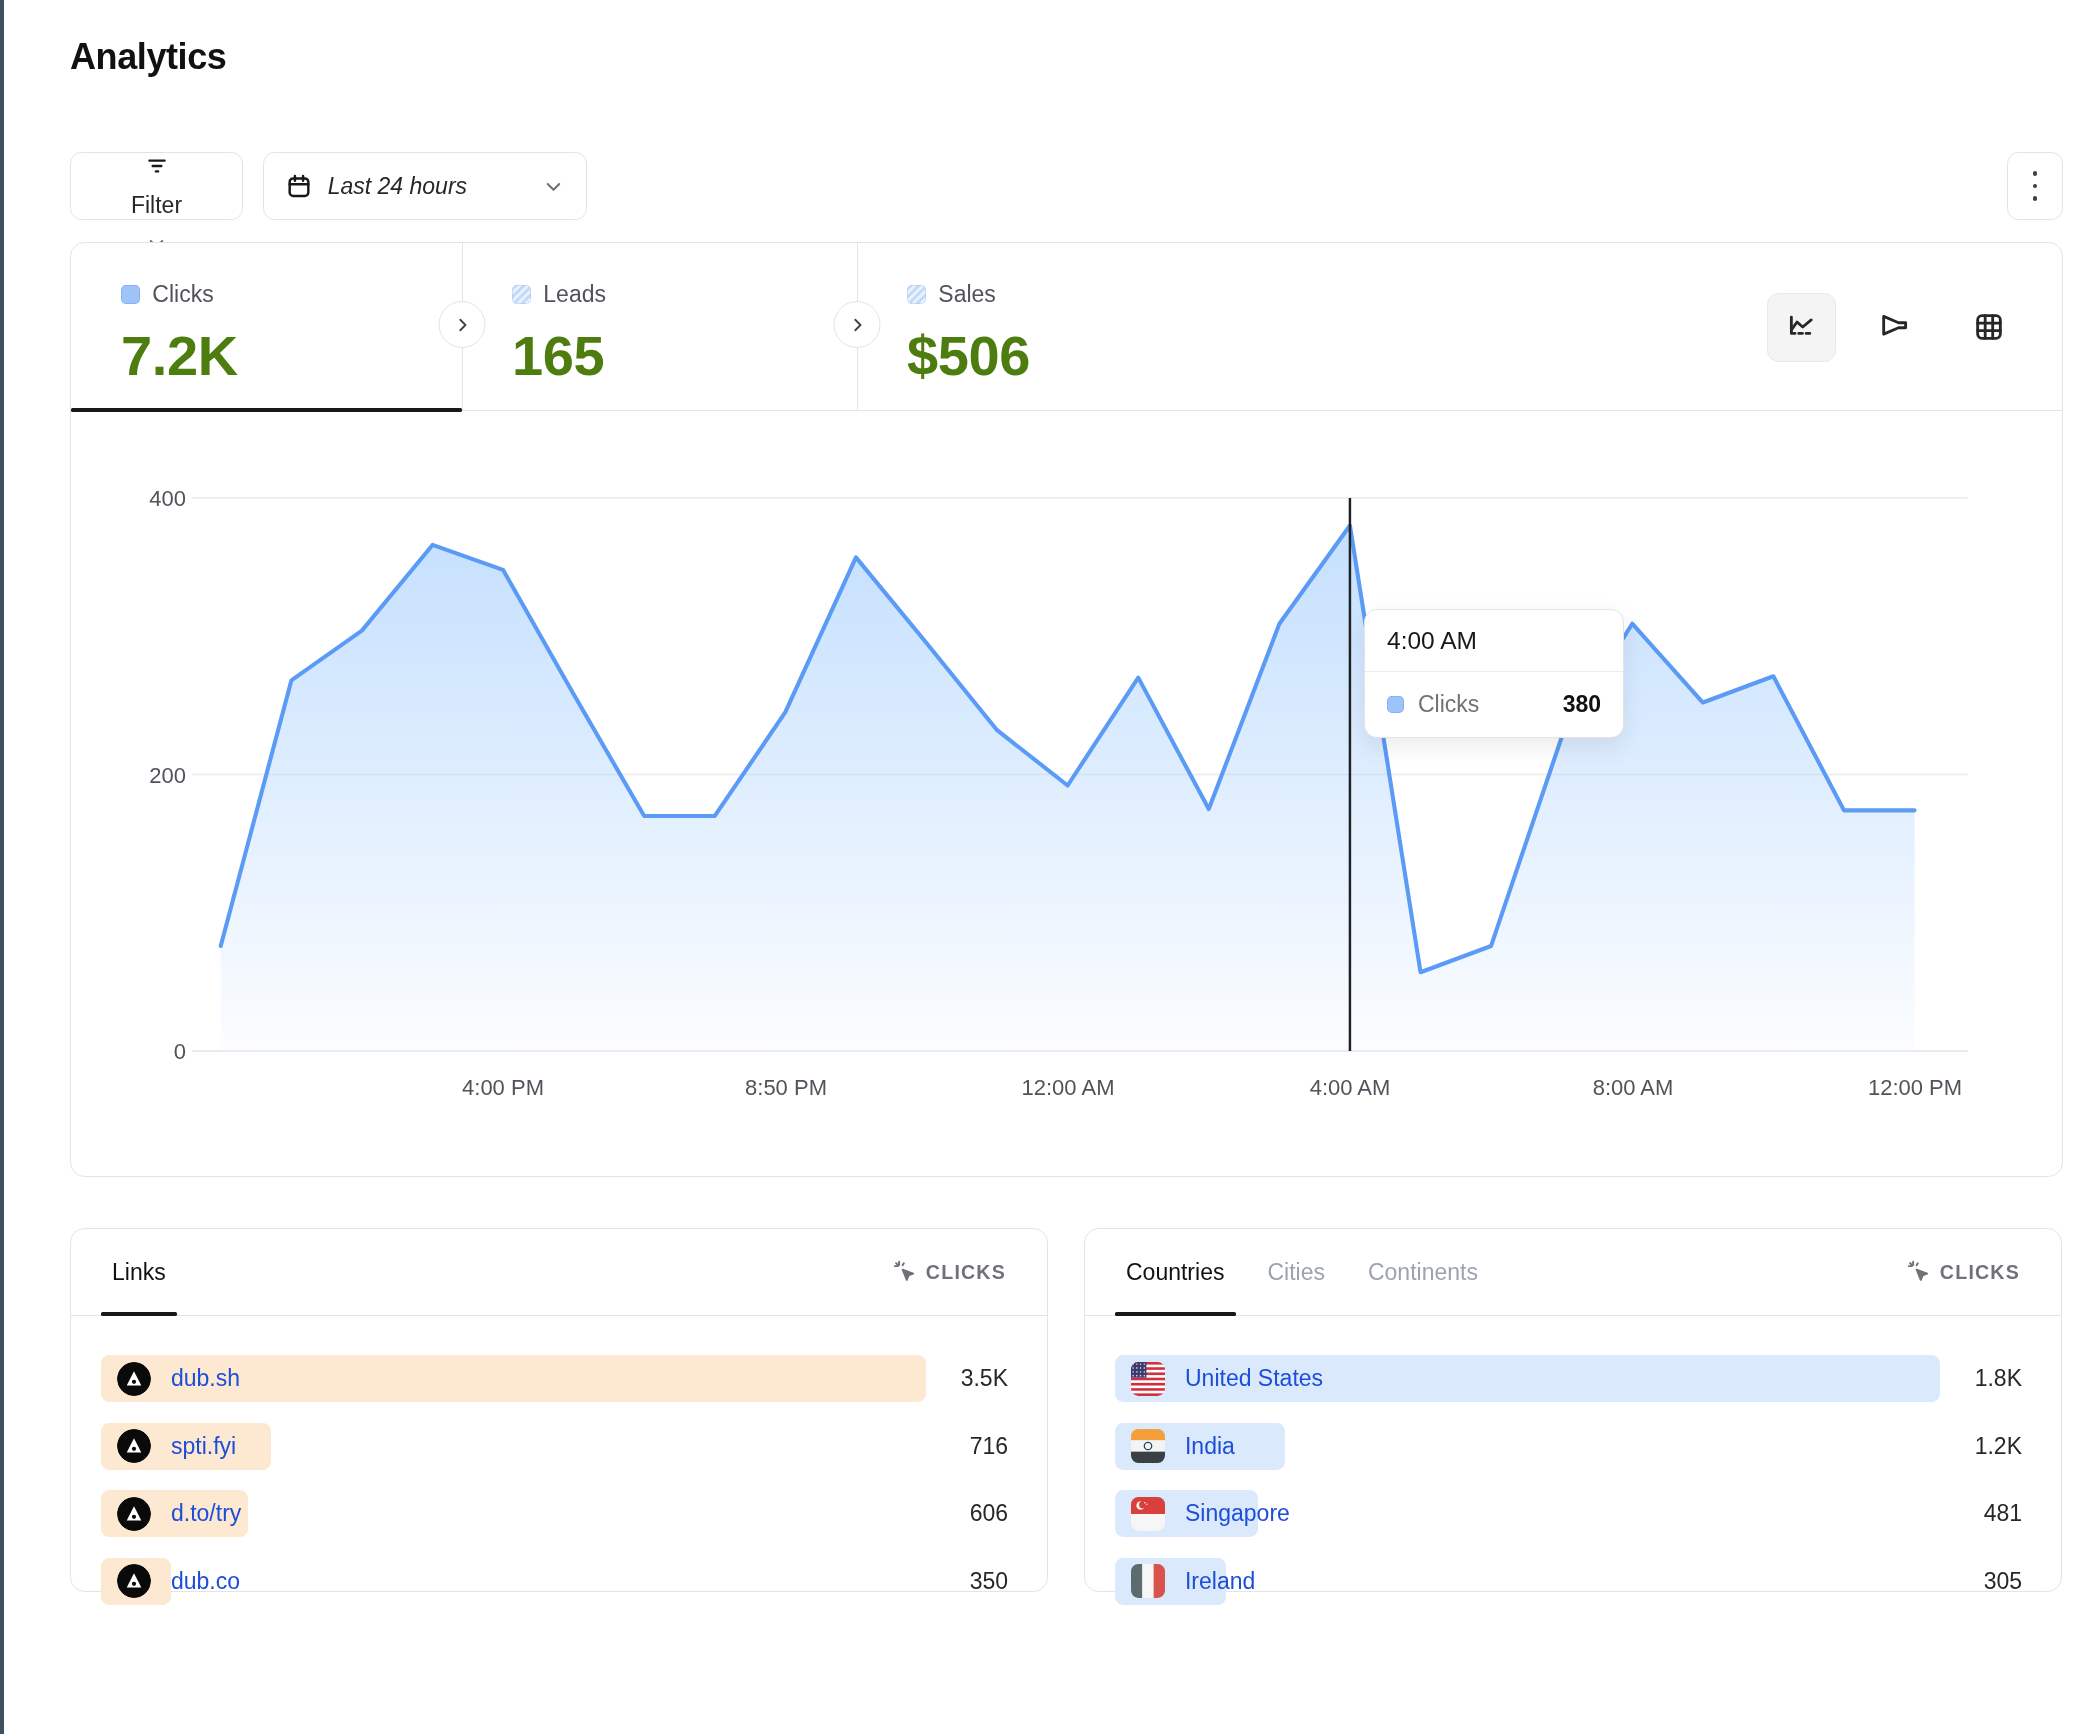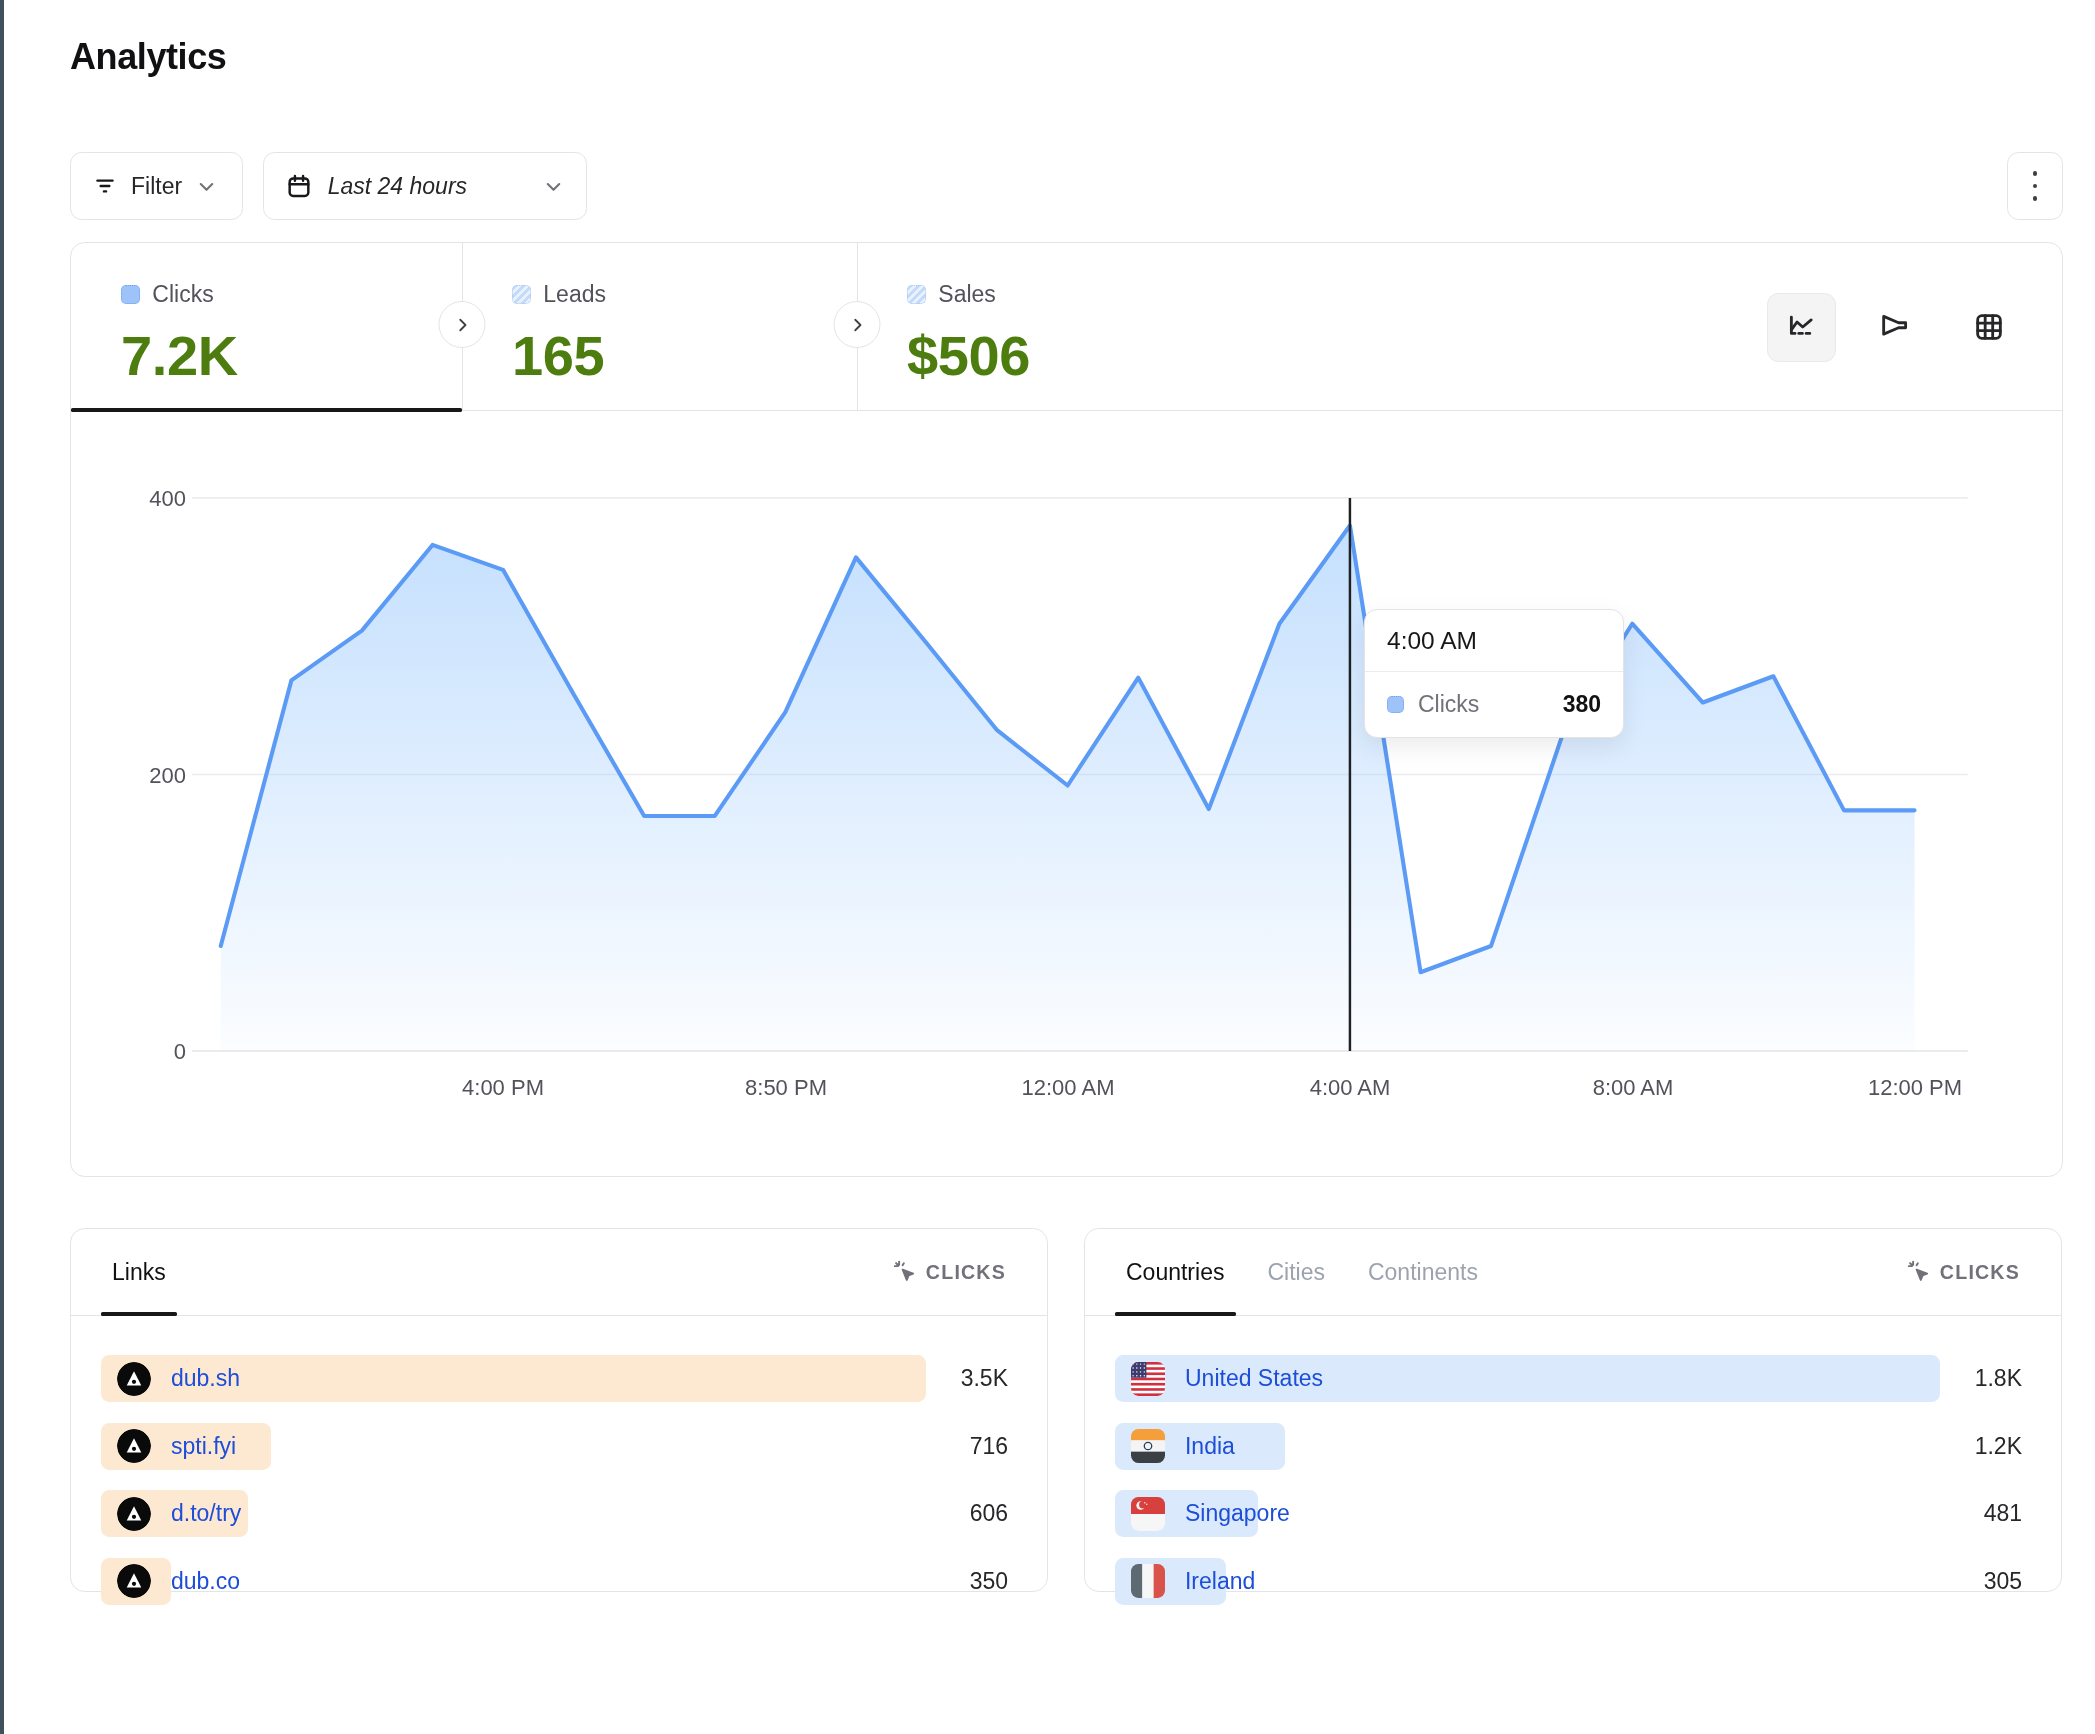--- a/index.html
+++ b/index.html
@@ -4,21 +4,21 @@
 <style>
   * { margin:0; padding:0; box-sizing:border-box; }
   html,body { width:2096px; height:1735px; background:#ffffff; overflow:hidden;
               font-family:"Liberation Sans","DejaVu Sans",sans-serif; color:#18181b; }
   .edge-strip { position:absolute; left:0; top:0; width:4.1px; height:1735px; background:#3f515c; }
 
   .page-title { position:absolute; left:70px; top:36px; font-size:36px; font-weight:800; letter-spacing:-0.4px; color:#111113;text-align:right; }
 
   
   .btn { display:flex; align-items:center; background:#fff; border:1.2px solid #e4e4e7; border-radius:11.5px; cursor:pointer; }
-  .filter-btn { position:absolute; left:70px; top:152px; width:173px; height:68px; padding:0 21px; gap:13px; }
+  .filter-btn { position:absolute; left:70px; top:152px; width:173px; height:68px; padding:0 21px; gap:13px;flex-direction:column; }
   .date-btn   { position:absolute; left:263px; top:152px; width:324px; height:68px; padding:0 21px; gap:14.7px;font-style:italic; }
   .btn .lbl { font-size:23px; font-weight:500; color:#27272a; }
   .date-btn .lbl { flex:0 0 auto; }
   .date-btn .chev { margin-left:auto; }
   .kebab-btn { position:absolute; left:2007px; top:152px; width:56px; height:68px; border:1.2px solid #e4e4e7;
                border-radius:11.5px; background:#fff; display:flex; flex-direction:column; align-items:center;
                justify-content:center; gap:7.4px; cursor:pointer; }
   .kebab-btn i { width:4.9px; height:4.9px; border-radius:50%; background:#3f3f46; }
 
   

